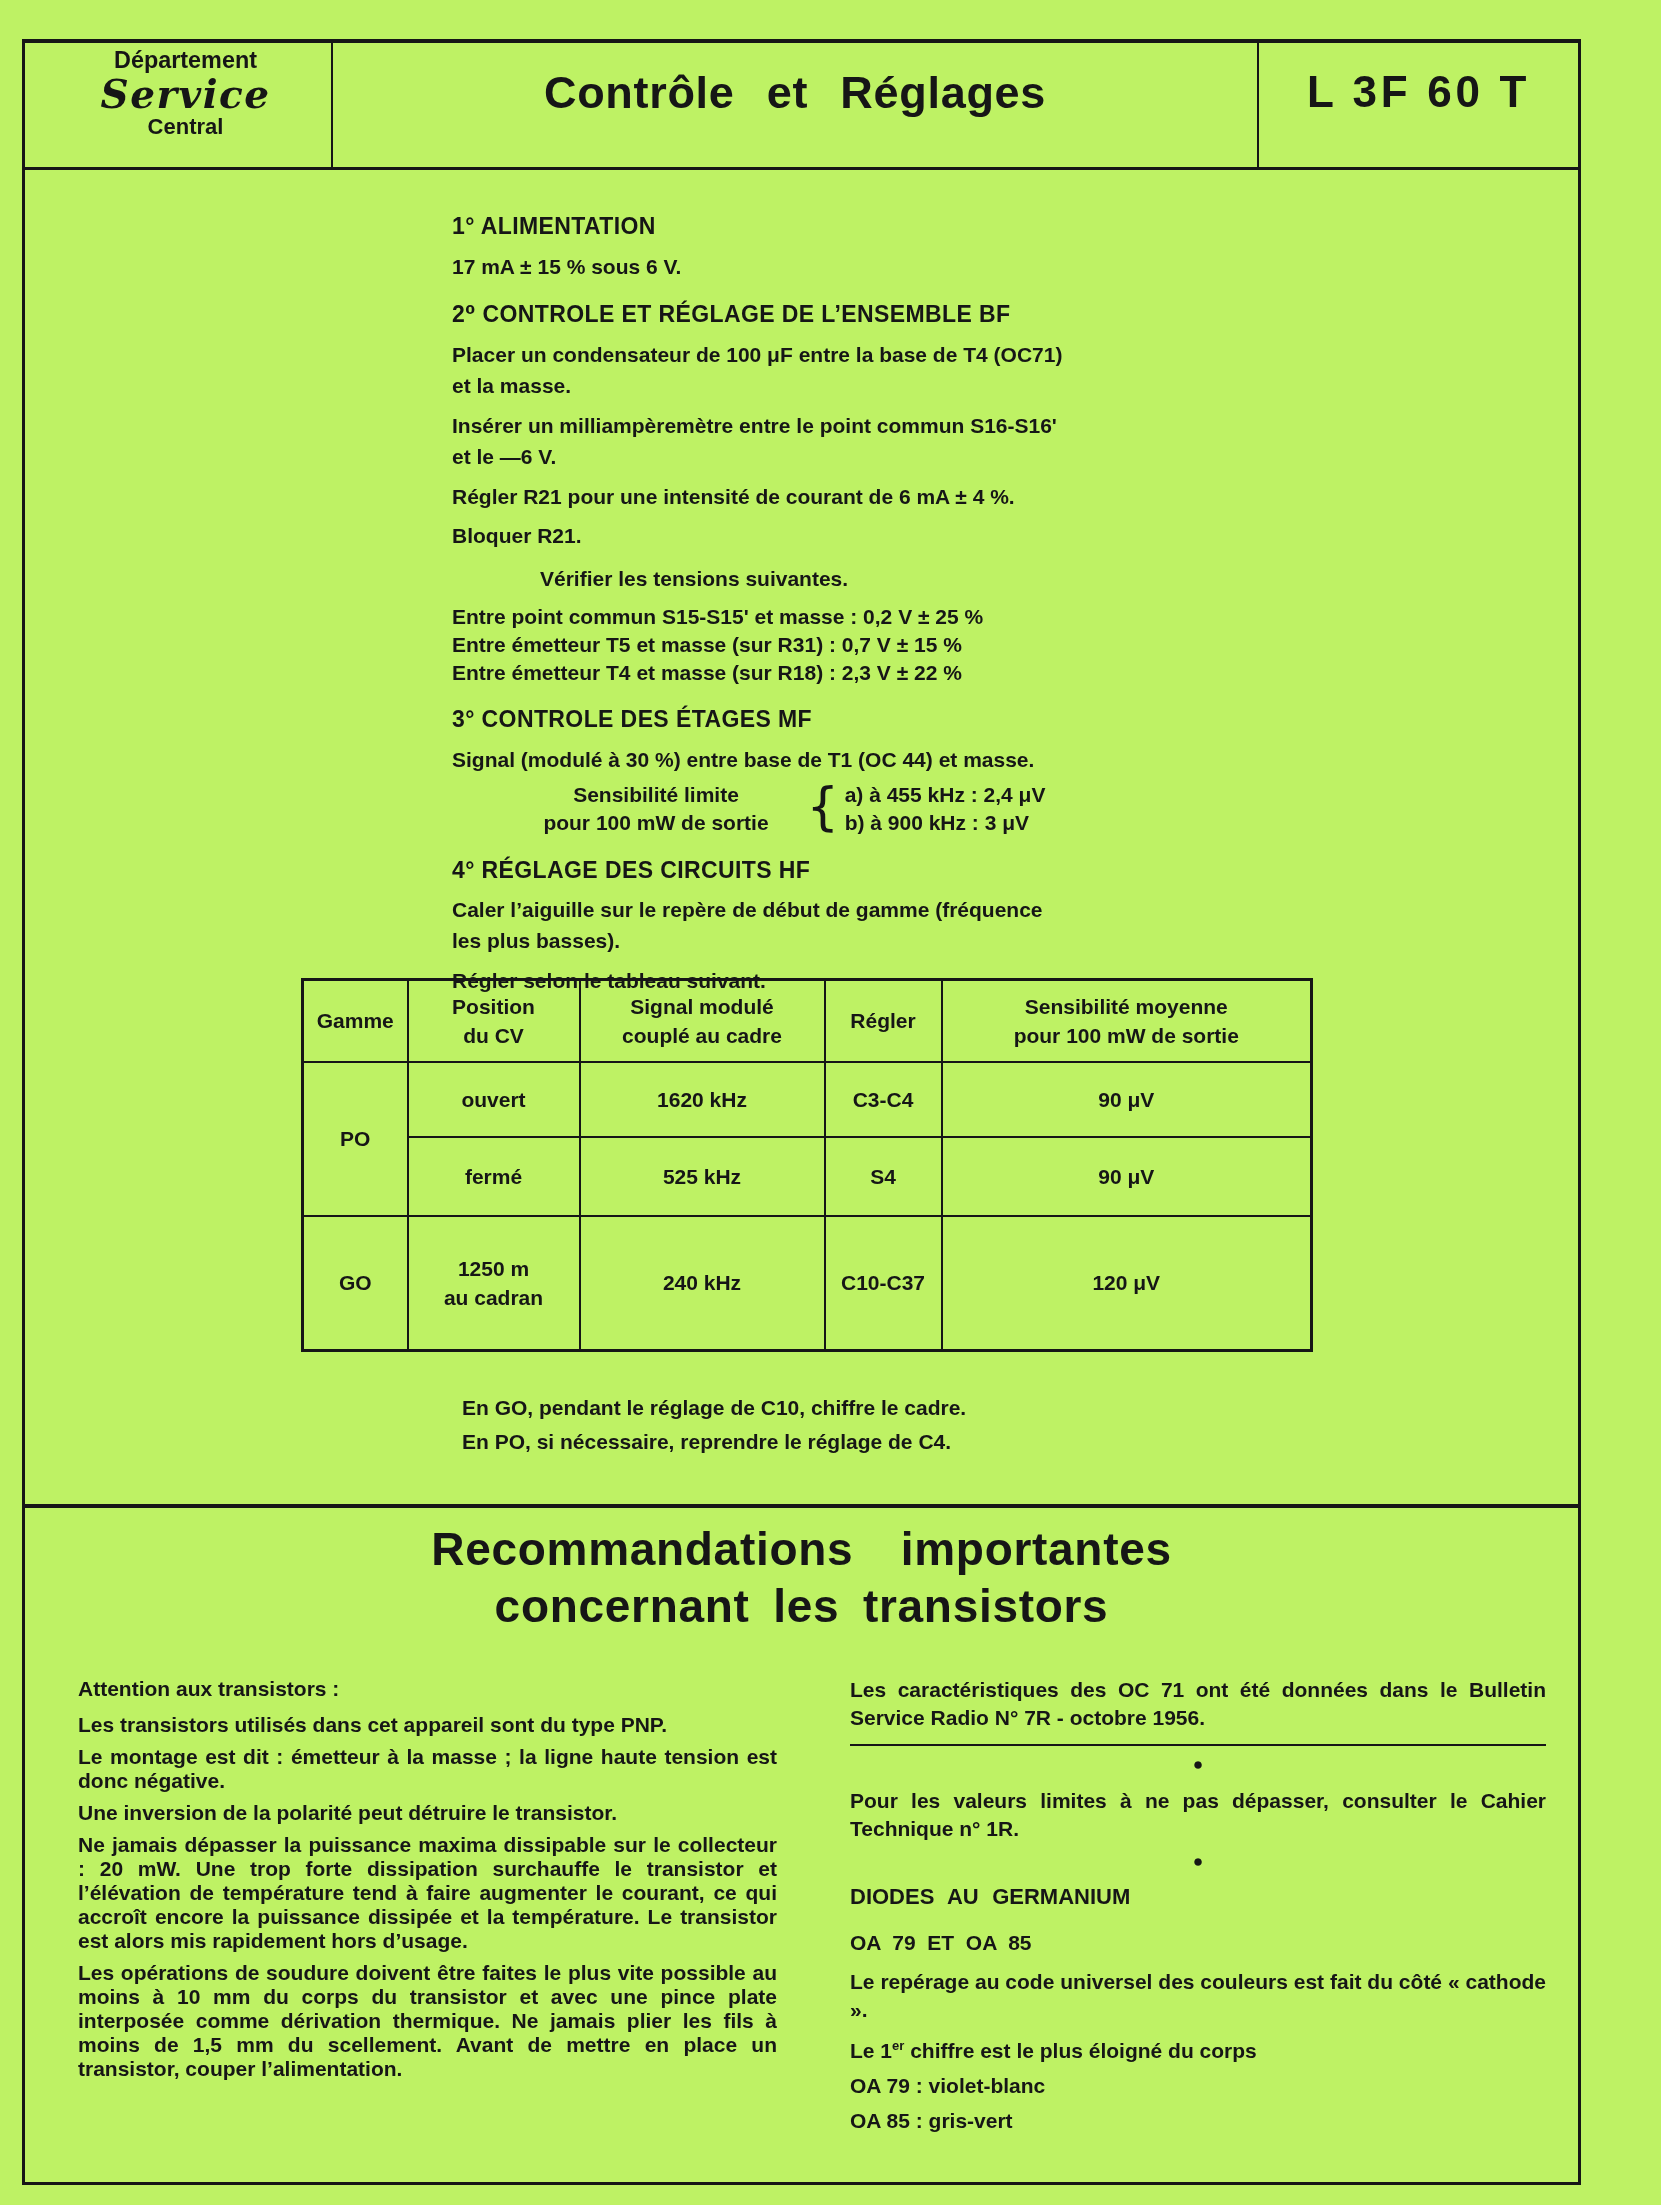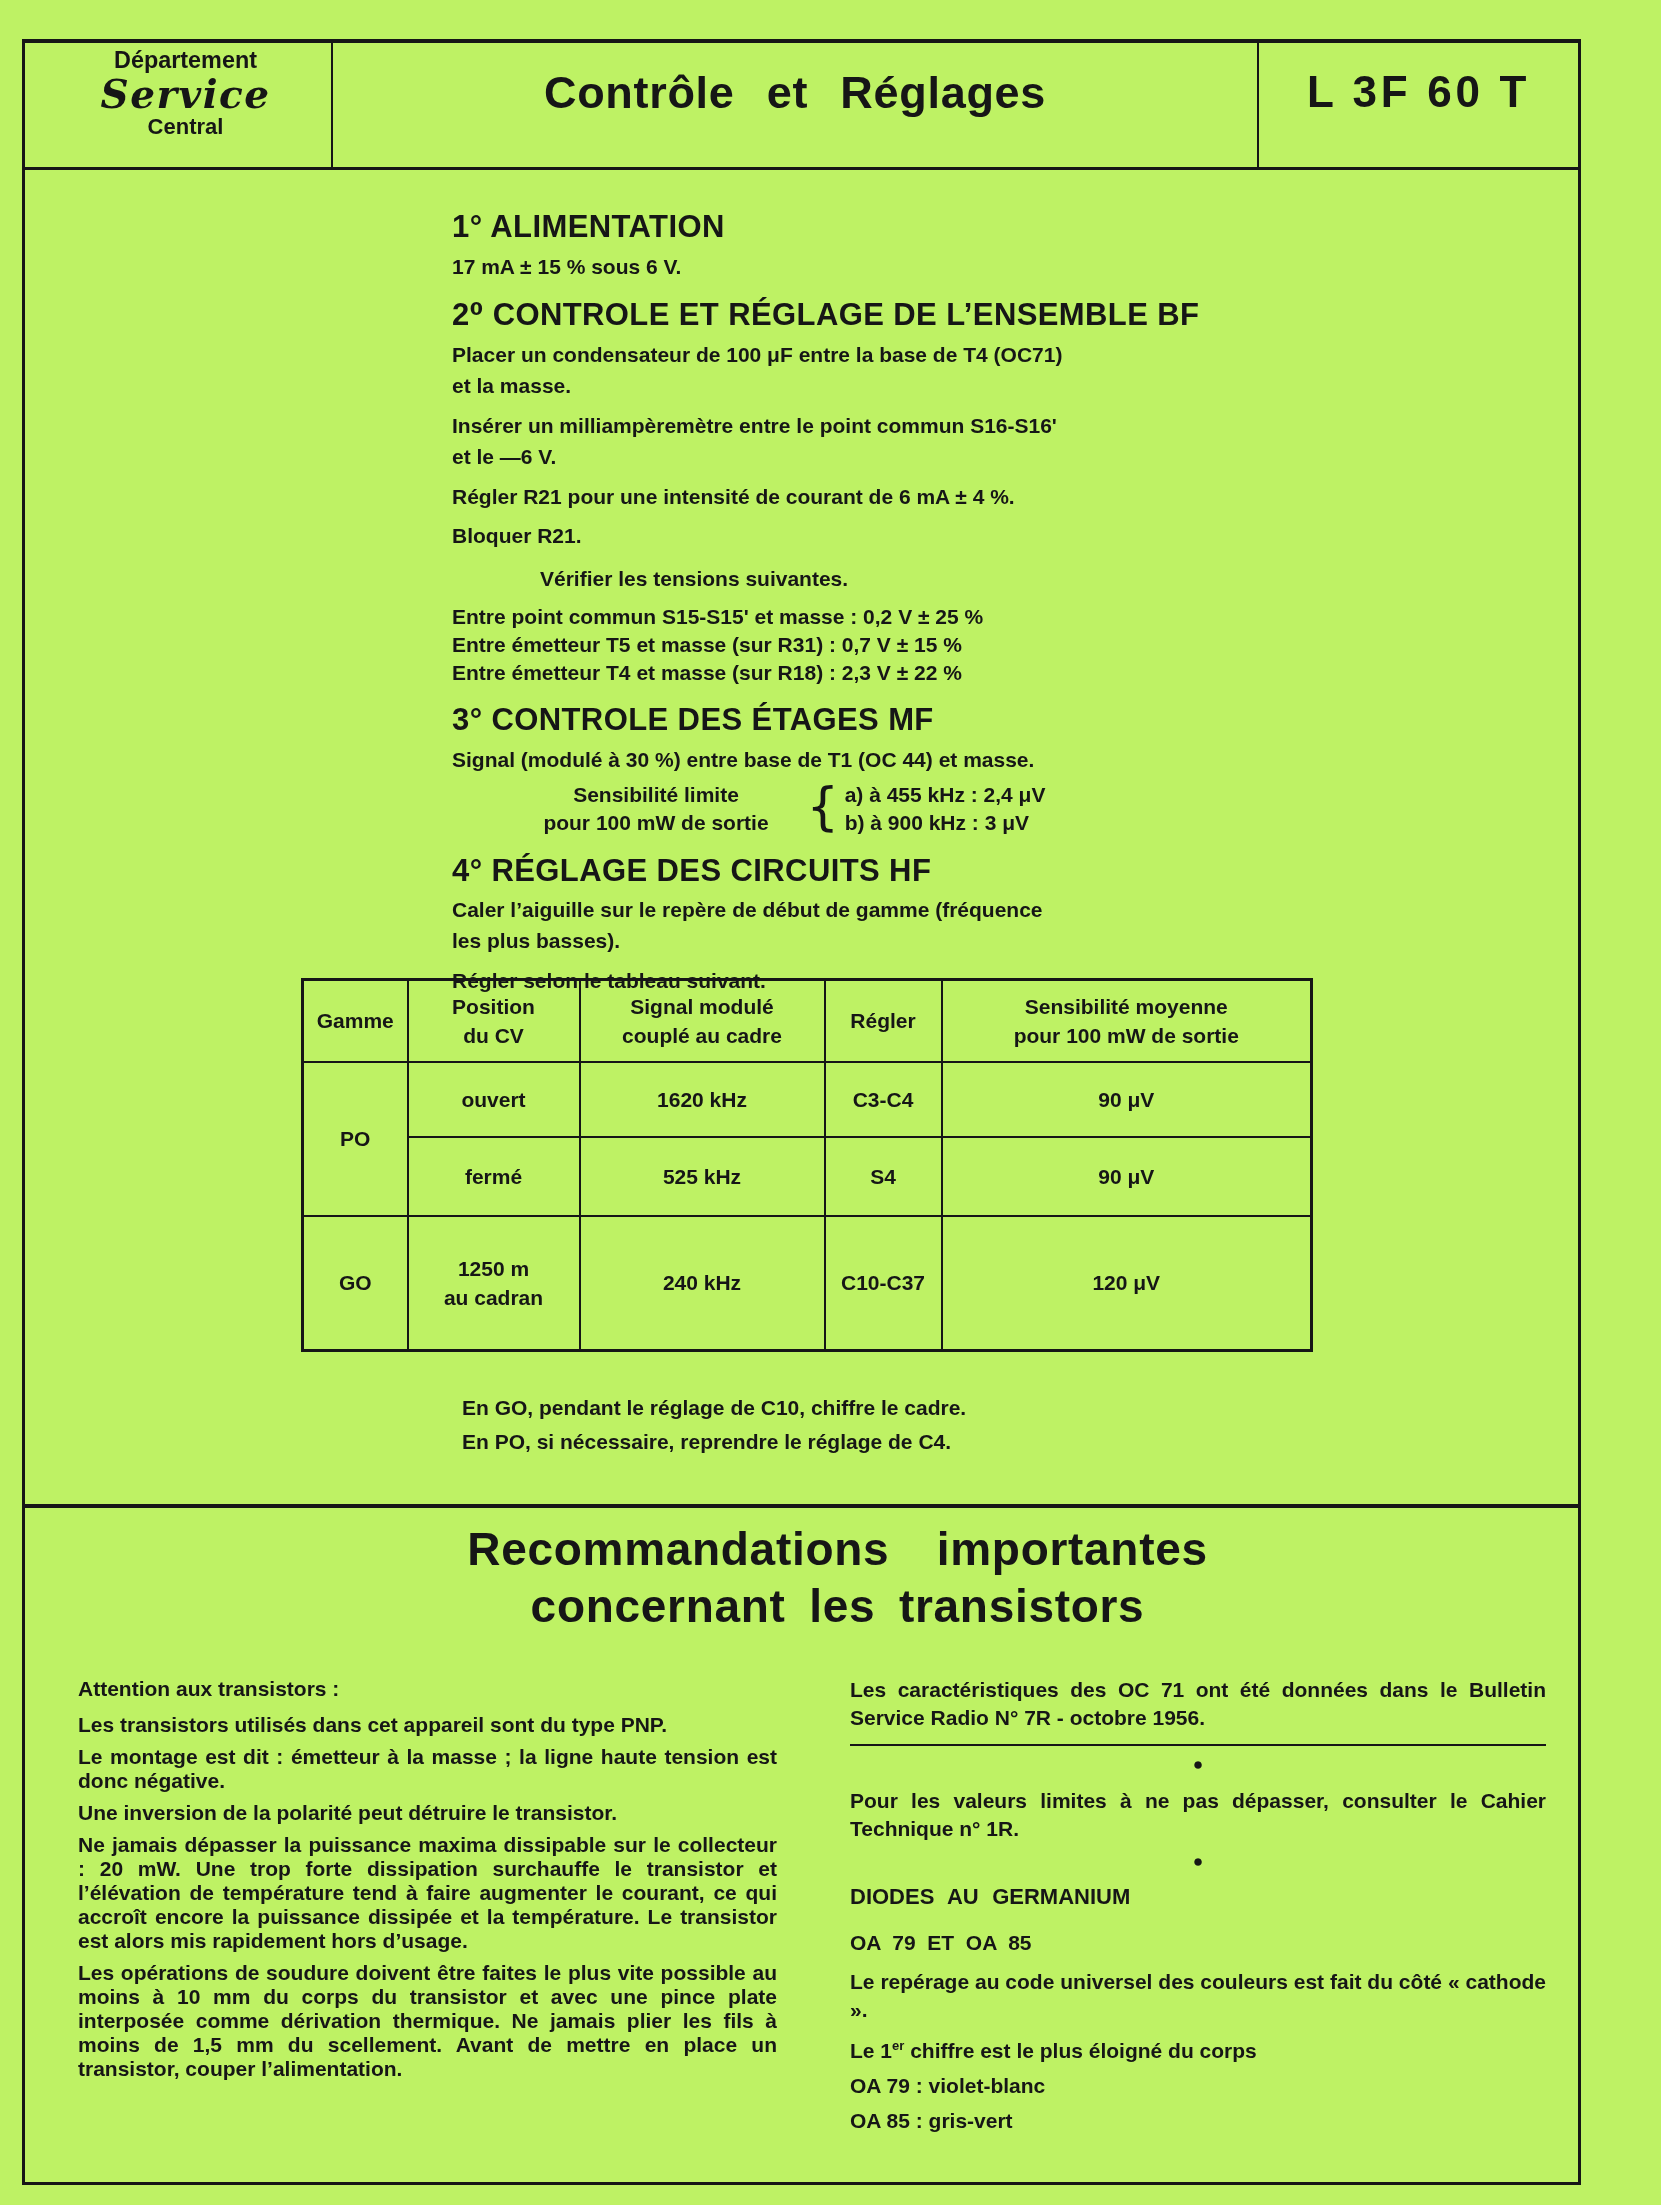--- a/index.html
+++ b/index.html
@@ -23,39 +23,39 @@
   
   .dept{position:absolute;left:42px;top:48px;width:287px;text-align:center;line-height:1.1;}
   .dept-top{font-size:23.4px;}
   .dept-mid{font-family:"DejaVu Serif","Liberation Serif",serif;font-style:italic;font-weight:700;font-size:39px;letter-spacing:1.5px;line-height:1.05;}
   .dept-bottom{font-size:22px;}
   .doc-title{position:absolute;left:335px;top:67px;width:920px;text-align:center;font-size:45px;word-spacing:19px;letter-spacing:0.7px;}
   .model{position:absolute;left:1259px;top:67px;width:319px;text-align:center;font-size:44px;letter-spacing:3.7px;}
 
   
   .main-col{position:absolute;left:452px;top:211px;width:775px;font-size:21px;line-height:31px;}
-  .sec-heading{font-size:31px;letter-spacing:0.4px;margin:17.5px 0 8.8px 0;}
+  .sec-heading{font-size:23px;letter-spacing:0.4px;margin:17.5px 0 8.8px 0;}
   .sec-heading.first{margin-top:0;}
   .lead{margin:0 0 2.9px 0;}
   .para{margin:0 0 8.8px 0;}
   .para div{min-height:31px;}
   .sub-heading{margin:11.7px 0 8.8px 0;padding-left:88px;}
   .check-line{line-height:28px;}
   .sens-block{display:flex;align-items:flex-start;margin:5.8px 0 0 58px;}
   .sens-labels{text-align:center;min-width:292px;line-height:28px;}
   .sens-brace{font-weight:400;font-size:51px;line-height:51px;margin:0 5.8px 0 4.4px;font-family:"DejaVu Sans",sans-serif;}
   .sens-values{line-height:28px;text-align:left;}
 
   
   .spec-table{position:absolute;left:301px;top:958px;border-collapse:collapse;border:3.7px solid #161616;margin-top:20px;}
   .spec-table td{border:2.2px solid #161616;text-align:center;vertical-align:middle;font-size:21px;font-weight:700;padding:0 5.8px;line-height:29px;}
   .table-notes{position:absolute;left:462px;top:1391px;font-size:21px;line-height:34px;}
 
   
-  .reco-title{position:absolute;left:22px;top:1521px;width:1559px;text-align:center;font-size:46px;line-height:57px;letter-spacing:0.7px;padding-left:36px;}
+  .reco-title{position:absolute;left:22px;top:1521px;width:1559px;text-align:center;font-size:46px;line-height:57px;letter-spacing:0.7px;}
   .reco-title .t1{word-spacing:34px;}
   .reco-title .t2{word-spacing:10.2px;}
 
   .col-left{position:absolute;left:78px;top:1677px;width:699px;font-size:21px;line-height:24px;text-align:justify;}
   .col-left .col-heading{text-align:left;margin:0 0 11.7px 0;font-size:21px;}
   .col-left p{margin:0 0 8px 0;}
   .col-left p:last-child{margin-bottom:0;}
 
   .col-right{position:absolute;left:850px;top:1676px;width:696px;font-size:21px;line-height:28px;text-align:justify;}
   .col-right p{margin:0 0 7.3px 0;}

